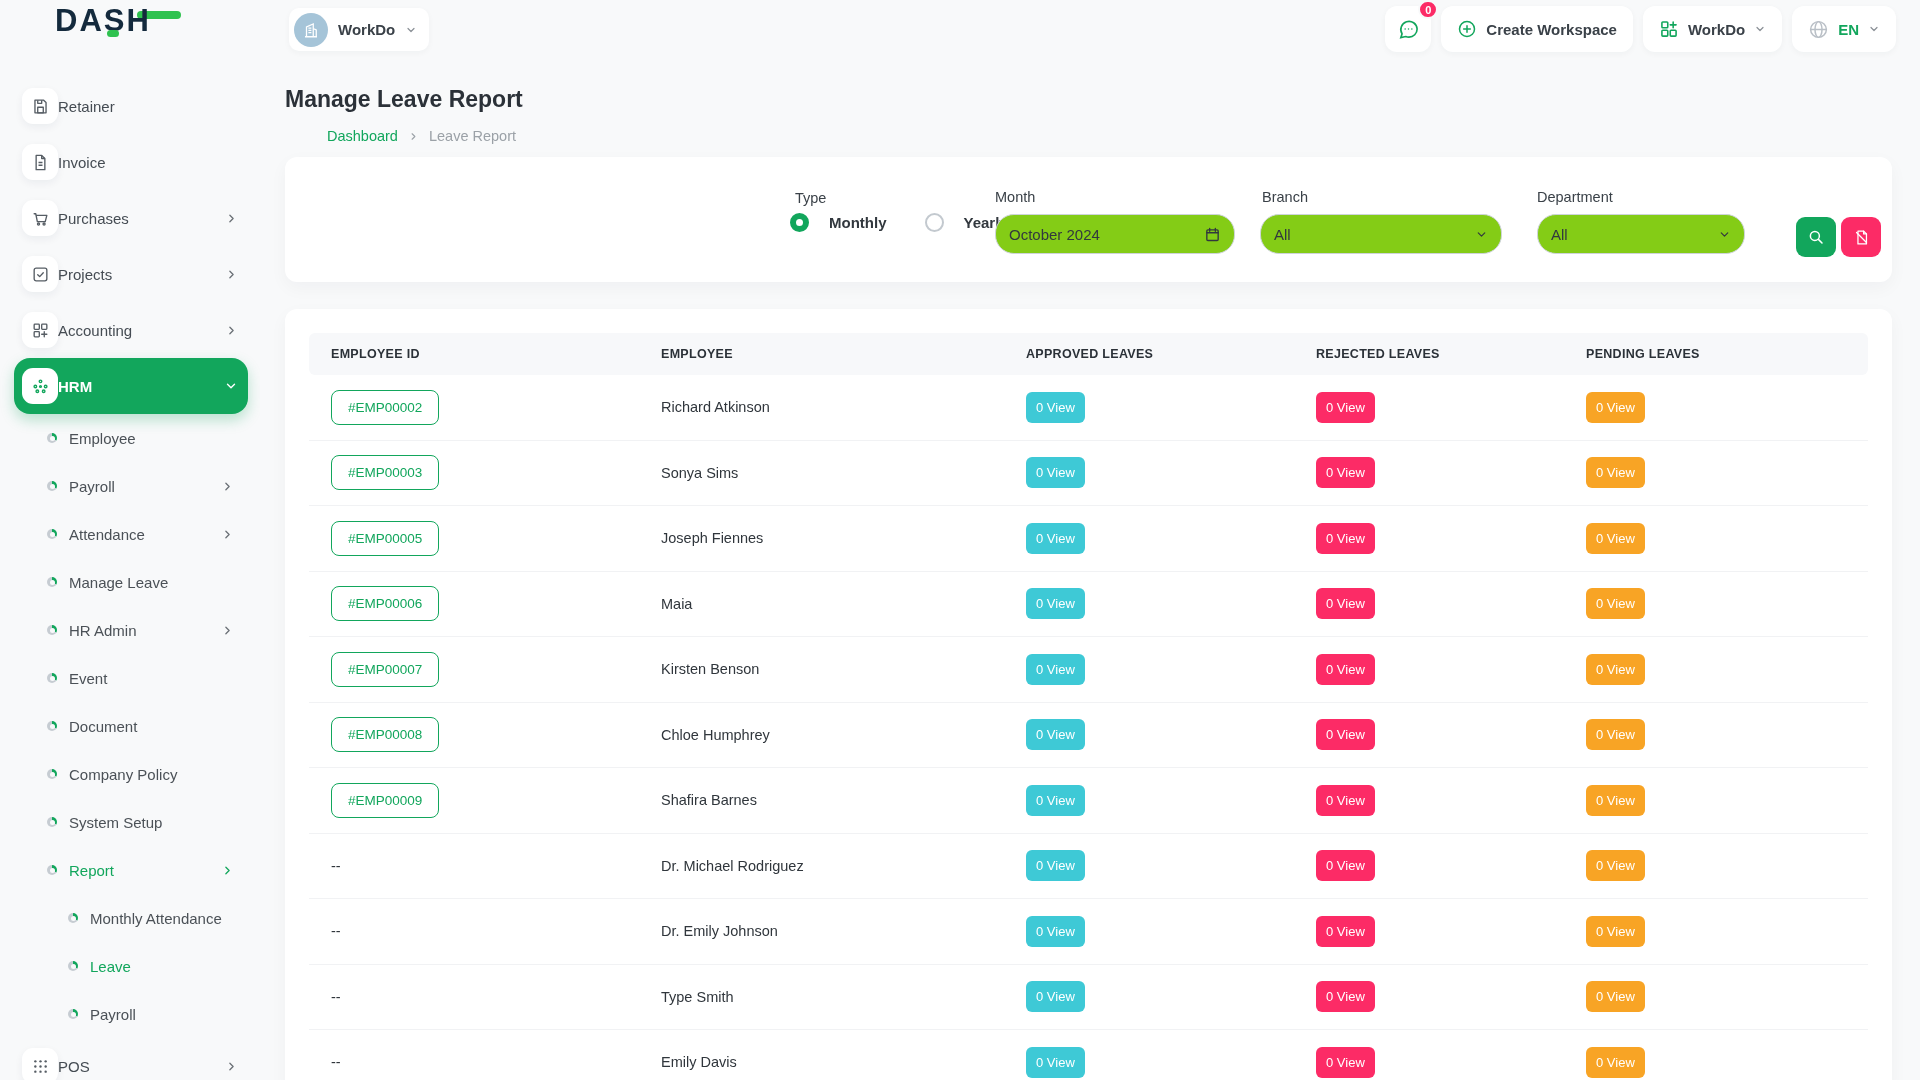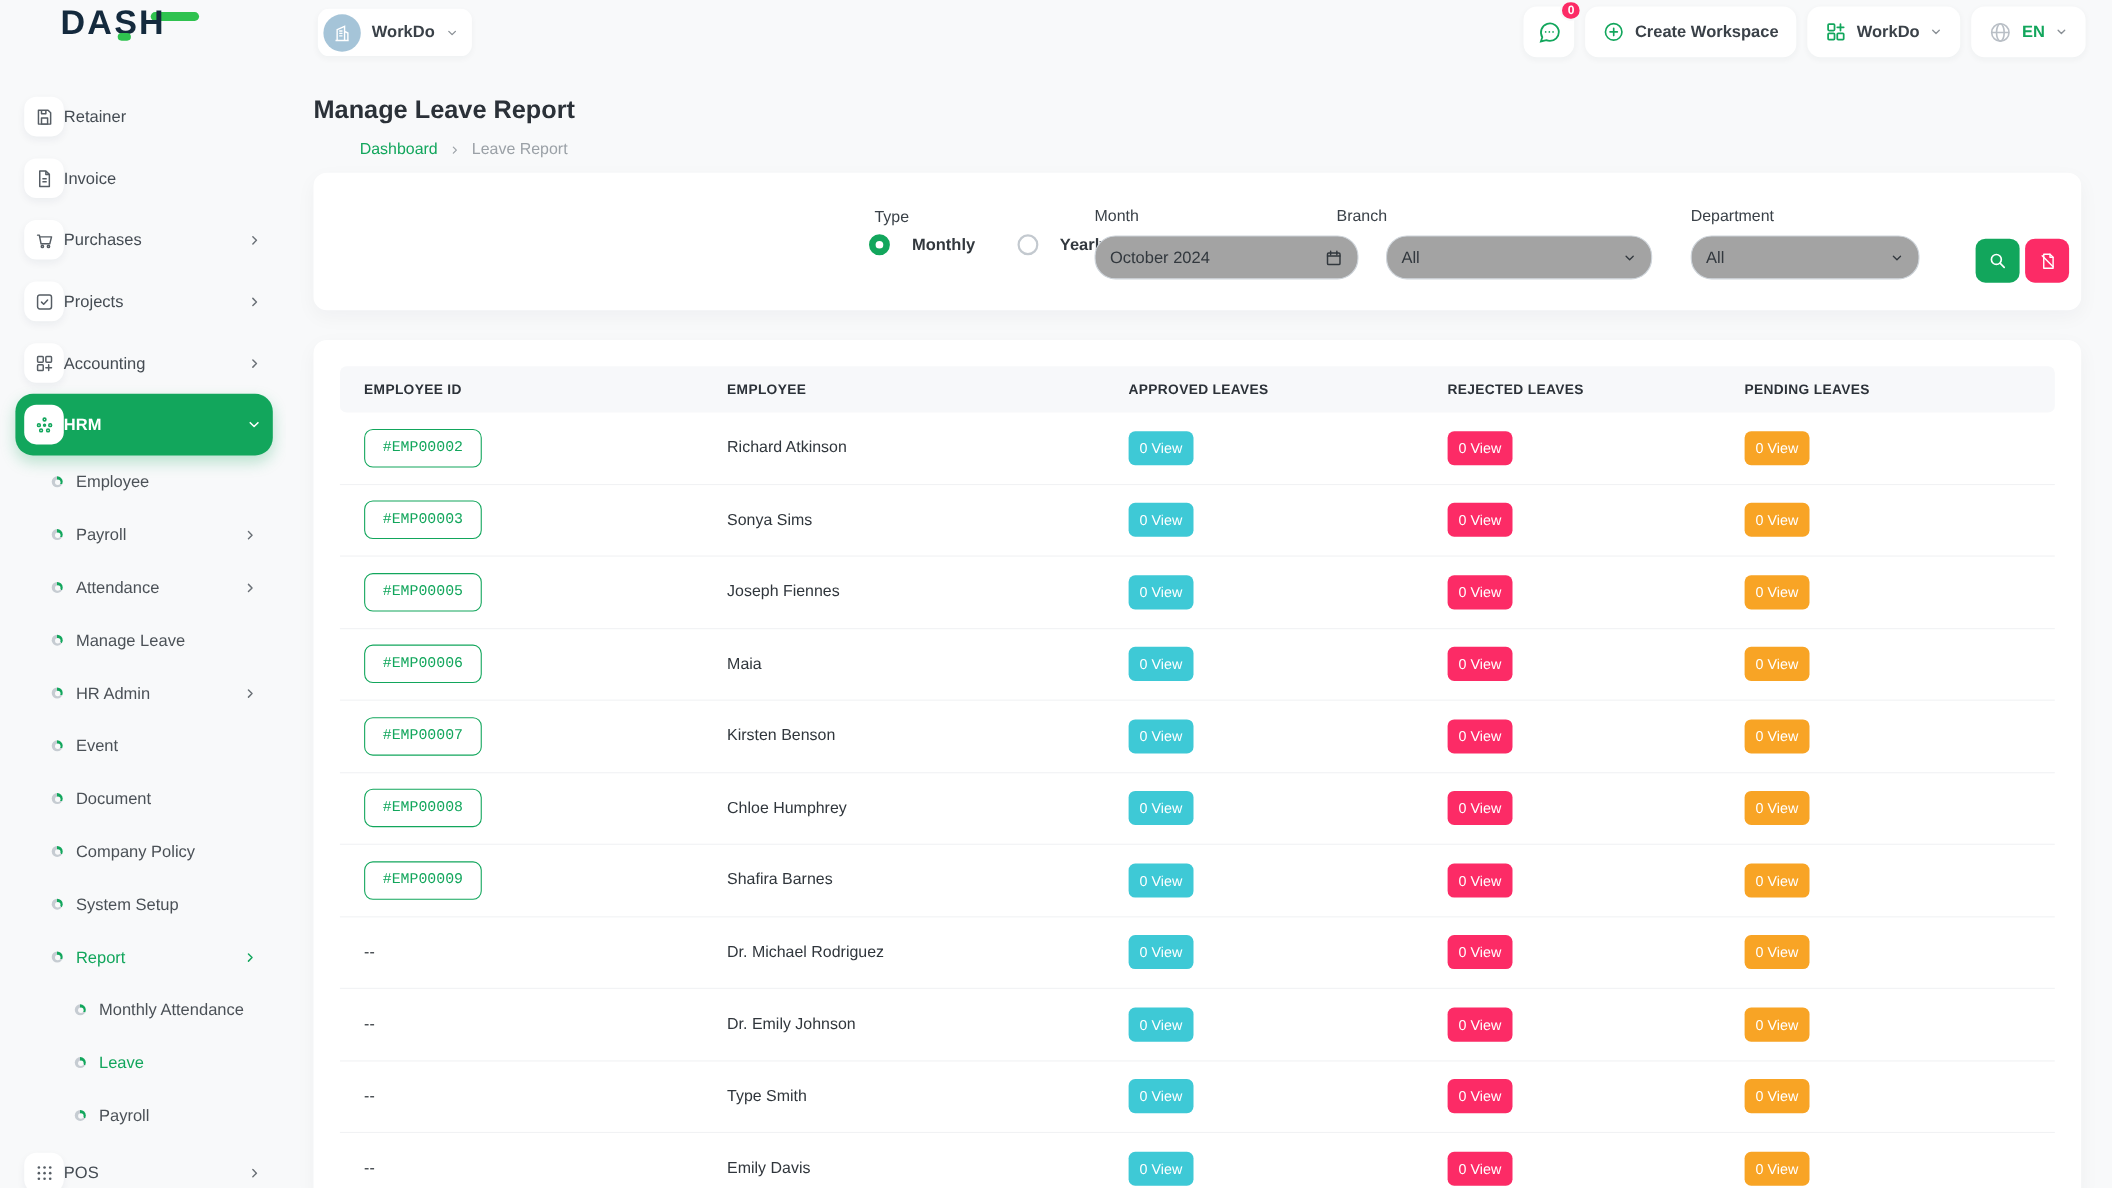--- a/index.html
+++ b/index.html
@@ -95,21 +95,21 @@
     margin-top:13px; height:125px; background:#fff; border-radius:12px;
     box-shadow:0 6px 18px rgba(16,24,40,.04); position:relative;
   }
   .f-label { position:absolute; font-size:14.5px; color:#3a4148; }
   .radio-row { position:absolute; display:flex; align-items:center; gap:20px; }
   .radio { width:19px; height:19px; border-radius:50%; background:#fff; cursor:pointer; }
   .radio.checked { border:6px solid var(--primary); }
   .radio.unchecked { border:2px solid #c3c9cf; }
   .radio-label { font-size:15px; font-weight:700; color:#32383e; margin-right:18px; cursor:pointer; }
   .f-input {
-    position:absolute; height:40px; background:#a3a3a3; border:1px solid #ced4da; border-radius:19px;
+    position:absolute; height:40px; background:#84cc16; border:1px solid #ced4da; border-radius:19px;
     display:flex; align-items:center; padding:0 13px; font-size:15px; color:#32383e; cursor:pointer;
   }
   .f-input .grow { flex:1; }
   .sq-btn {
     position:absolute; width:40px; height:40px; border:none; border-radius:9px; cursor:pointer;
     display:flex; align-items:center; justify-content:center; color:#fff;
   }
   .sq-btn.search { background:var(--primary); }
   .sq-btn.reset { background:var(--pink); }
 
@@ -124,21 +124,21 @@
     padding:14px 22px; font-size:12.5px; font-weight:700; letter-spacing:.3px; color:#2b3138;
   }
   .trow {
     display:grid; grid-template-columns:330px 365px 290px 270px 1fr;
     align-items:center; min-height:65.5px; border-bottom:1px solid #f1f2f4;
   }
   .cell { padding:0 22px; }
   .emp-id-btn {
     display:inline-block; padding:9px 16px; background:#fff;
     border:1px solid var(--primary); border-radius:8px; color:var(--primary);
-    font-size:13.5px; font-family:Liberation Mono, monospace; cursor:pointer;
+    font-size:13.5px; font-family:Liberation Sans, sans-serif; cursor:pointer;
   }
   .emp-id-plain { font-size:14.5px; color:#30363c; }
   .emp-name { font-size:14.5px; color:#30363c; }
   .badge {
     display:inline-block; padding:8px 10px; border-radius:6px; color:#fff;
     font-size:13px; cursor:pointer;
   }
   .badge.approved { background:var(--teal); }
   .badge.rejected { background:var(--pink); }
   .badge.pending  { background:var(--orange); }
@@ -395,21 +395,21 @@
 
     <span class="f-label" style="left:710px; top:32px;">Month</span>
     <div class="f-input" style="left:710px; top:57px; width:240px;">
       <span class="grow">October 2024</span>
       <svg width="17" height="17" viewBox="0 0 24 24" fill="none" stroke="#32383e" stroke-width="1.9" stroke-linecap="round">
         <rect x="4" y="5.5" width="16" height="15" rx="1.5"></rect>
           <path d="M8 3.5v4M16 3.5v4M4 9.5h16"></path>
       </svg>
     </div>
 
-    <span class="f-label" style="left:930px; top:32px;">Branch</span>
+    <span class="f-label" style="left:977px; top:32px;">Branch</span>
     <div class="f-input" style="left:975px; top:57px; width:242px;">
       <span class="grow">All</span>
       <svg width="13" height="13" viewBox="0 0 24 24" fill="none" stroke="#32383e" stroke-width="2.2" stroke-linecap="round" stroke-linejoin="round">
           <polyline points="6 9 12 15 18 9"></polyline>
         </svg>
     </div>
 
     <span class="f-label" style="left:1252px; top:32px;">Department</span>
     <div class="f-input" style="left:1252px; top:57px; width:208px;">
       <span class="grow">All</span>

